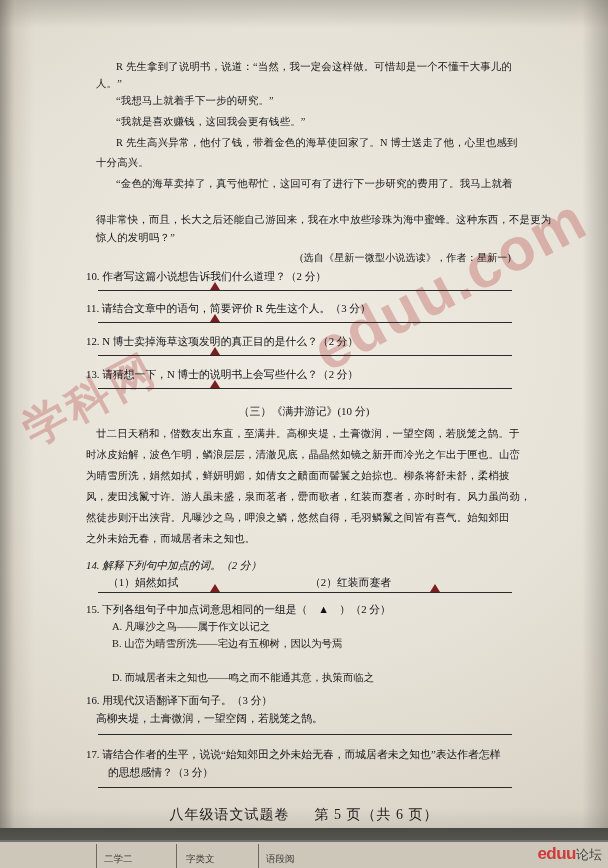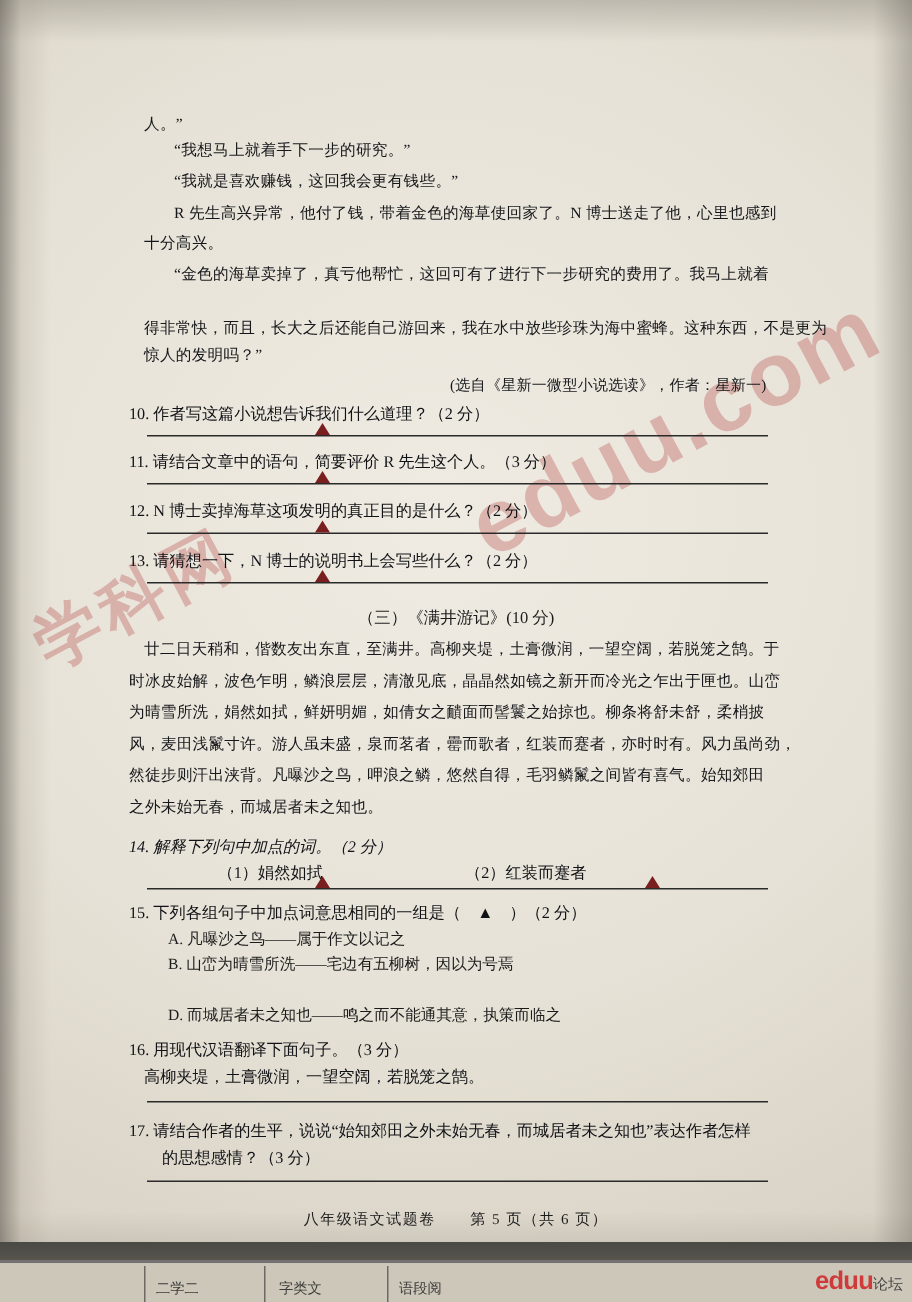--- a/index.html
+++ b/index.html
@@ -63,21 +63,21 @@
   .center {
     position: absolute;
     width: 608px;
     text-align: center;
     font-size: 11px;
   }
   .footer {
     position: absolute;
     width: 608px;
     text-align: center;
-    font-size: 10px;
+    font-size: 14px;
     letter-spacing: 1px;
     color: #1c1c1c;
   }
   .footer .sep { display: inline-block; width: 16px; }
   
   .wm {
     position: absolute;
     color: rgba(175, 55, 55, 0.30);
     font-family: "Liberation Sans", sans-serif;
     font-weight: bold;
@@ -116,21 +116,21 @@
   .logo {
     position: absolute;
     right: 6px; bottom: 4px;
     font-family: "Liberation Sans", sans-serif;
     font-size: 17px;
     font-weight: bold;
     color: #cf3a3a;
     letter-spacing: -0.5px;
   }
   .logo .sub {
-    font-size: 10px;
+    font-size: 13px;
     color: #444;
     font-weight: normal;
     letter-spacing: 0;
   }
   .opt {
     position: absolute;
     font-size: 10.4px;
     line-height: 16.5px;
     white-space: nowrap;
   }
@@ -139,20 +139,21 @@
 <body>
 
 <div class="page">
   <div class="paper"></div>
 
   <div class="content">
 
     <div class="wm wm1">eduu.com</div>
     <div class="wm wm2">学科网</div>
 
+    <div class="txt" style="left:116px; top:58px;">R 先生拿到了说明书，说道：“当然，我一定会这样做。可惜却是一个不懂干大事儿的</div>
     <div class="txt" style="left:96px; top:75px;">人。”</div>
     <div class="txt" style="left:116px; top:92px;">“我想马上就着手下一步的研究。”</div>
     <div class="txt" style="left:116px; top:113px;">“我就是喜欢赚钱，这回我会更有钱些。”</div>
     <div class="txt" style="left:116px; top:134px;">R 先生高兴异常，他付了钱，带着金色的海草使回家了。N 博士送走了他，心里也感到</div>
     <div class="txt" style="left:96px; top:154px;">十分高兴。</div>
     <div class="txt" style="left:116px; top:175px;">“金色的海草卖掉了，真亏他帮忙，这回可有了进行下一步研究的费用了。我马上就着</div>
     <div class="txt" style="left:96px; top:211px;">得非常快，而且，长大之后还能自己游回来，我在水中放些珍珠为海中蜜蜂。这种东西，不是更为</div>
     <div class="txt" style="left:96px; top:229px;">惊人的发明吗？”</div>
 
     <div class="txt" style="left:300px; top:249px; font-size:10px;">(选自《星新一微型小说选读》，作者：星新一)</div>
@@ -191,21 +192,21 @@
     <div class="txt" style="left:86px; top:446px;">时冰皮始解，波色乍明，鳞浪层层，清澈见底，晶晶然如镜之新开而冷光之乍出于匣也。山峦</div>
     <div class="txt" style="left:86px; top:467px;">为晴雪所洗，娟然如拭，鲜妍明媚，如倩女之靧面而髻鬟之始掠也。柳条将舒未舒，柔梢披</div>
     <div class="txt" style="left:86px; top:488px;">风，麦田浅鬣寸许。游人虽未盛，泉而茗者，罍而歌者，红装而蹇者，亦时时有。风力虽尚劲，</div>
     <div class="txt" style="left:86px; top:509px;">然徒步则汗出浃背。凡曝沙之鸟，呷浪之鳞，悠然自得，毛羽鳞鬣之间皆有喜气。始知郊田</div>
     <div class="txt" style="left:86px; top:530px;">之外未始无春，而城居者未之知也。</div>
 
     <div class="q" style="left:86px; top:557px;font-style:italic;">
       <span>14.</span>
       <span>解释下列句中加点的词。（2 分）</span>
     </div>
-    <div class="q" style="left:108px; top:574px;margin-left:37px;">（1）娟然如拭</div>
+    <div class="q" style="left:108px; top:574px;">（1）娟然如拭</div>
     <div class="q" style="left:310px; top:574px;">（2）红装而蹇者</div>
     <div class="ans-line" style="left:98px; top:592px; width:414px;"></div>
     <div class="tri" style="left:210px; top:584px;"></div>
     <div class="tri" style="left:430px; top:584px;"></div>
 
     <div class="q" style="left:86px; top:601px;">
       <span>15.</span>
       <span>下列各组句子中加点词意思相同的一组是（　▲　）（2 分）</span>
     </div>
     <div class="opt" style="left:112px; top:619px;">A. 凡曝沙之鸟——属于作文以记之</div>

